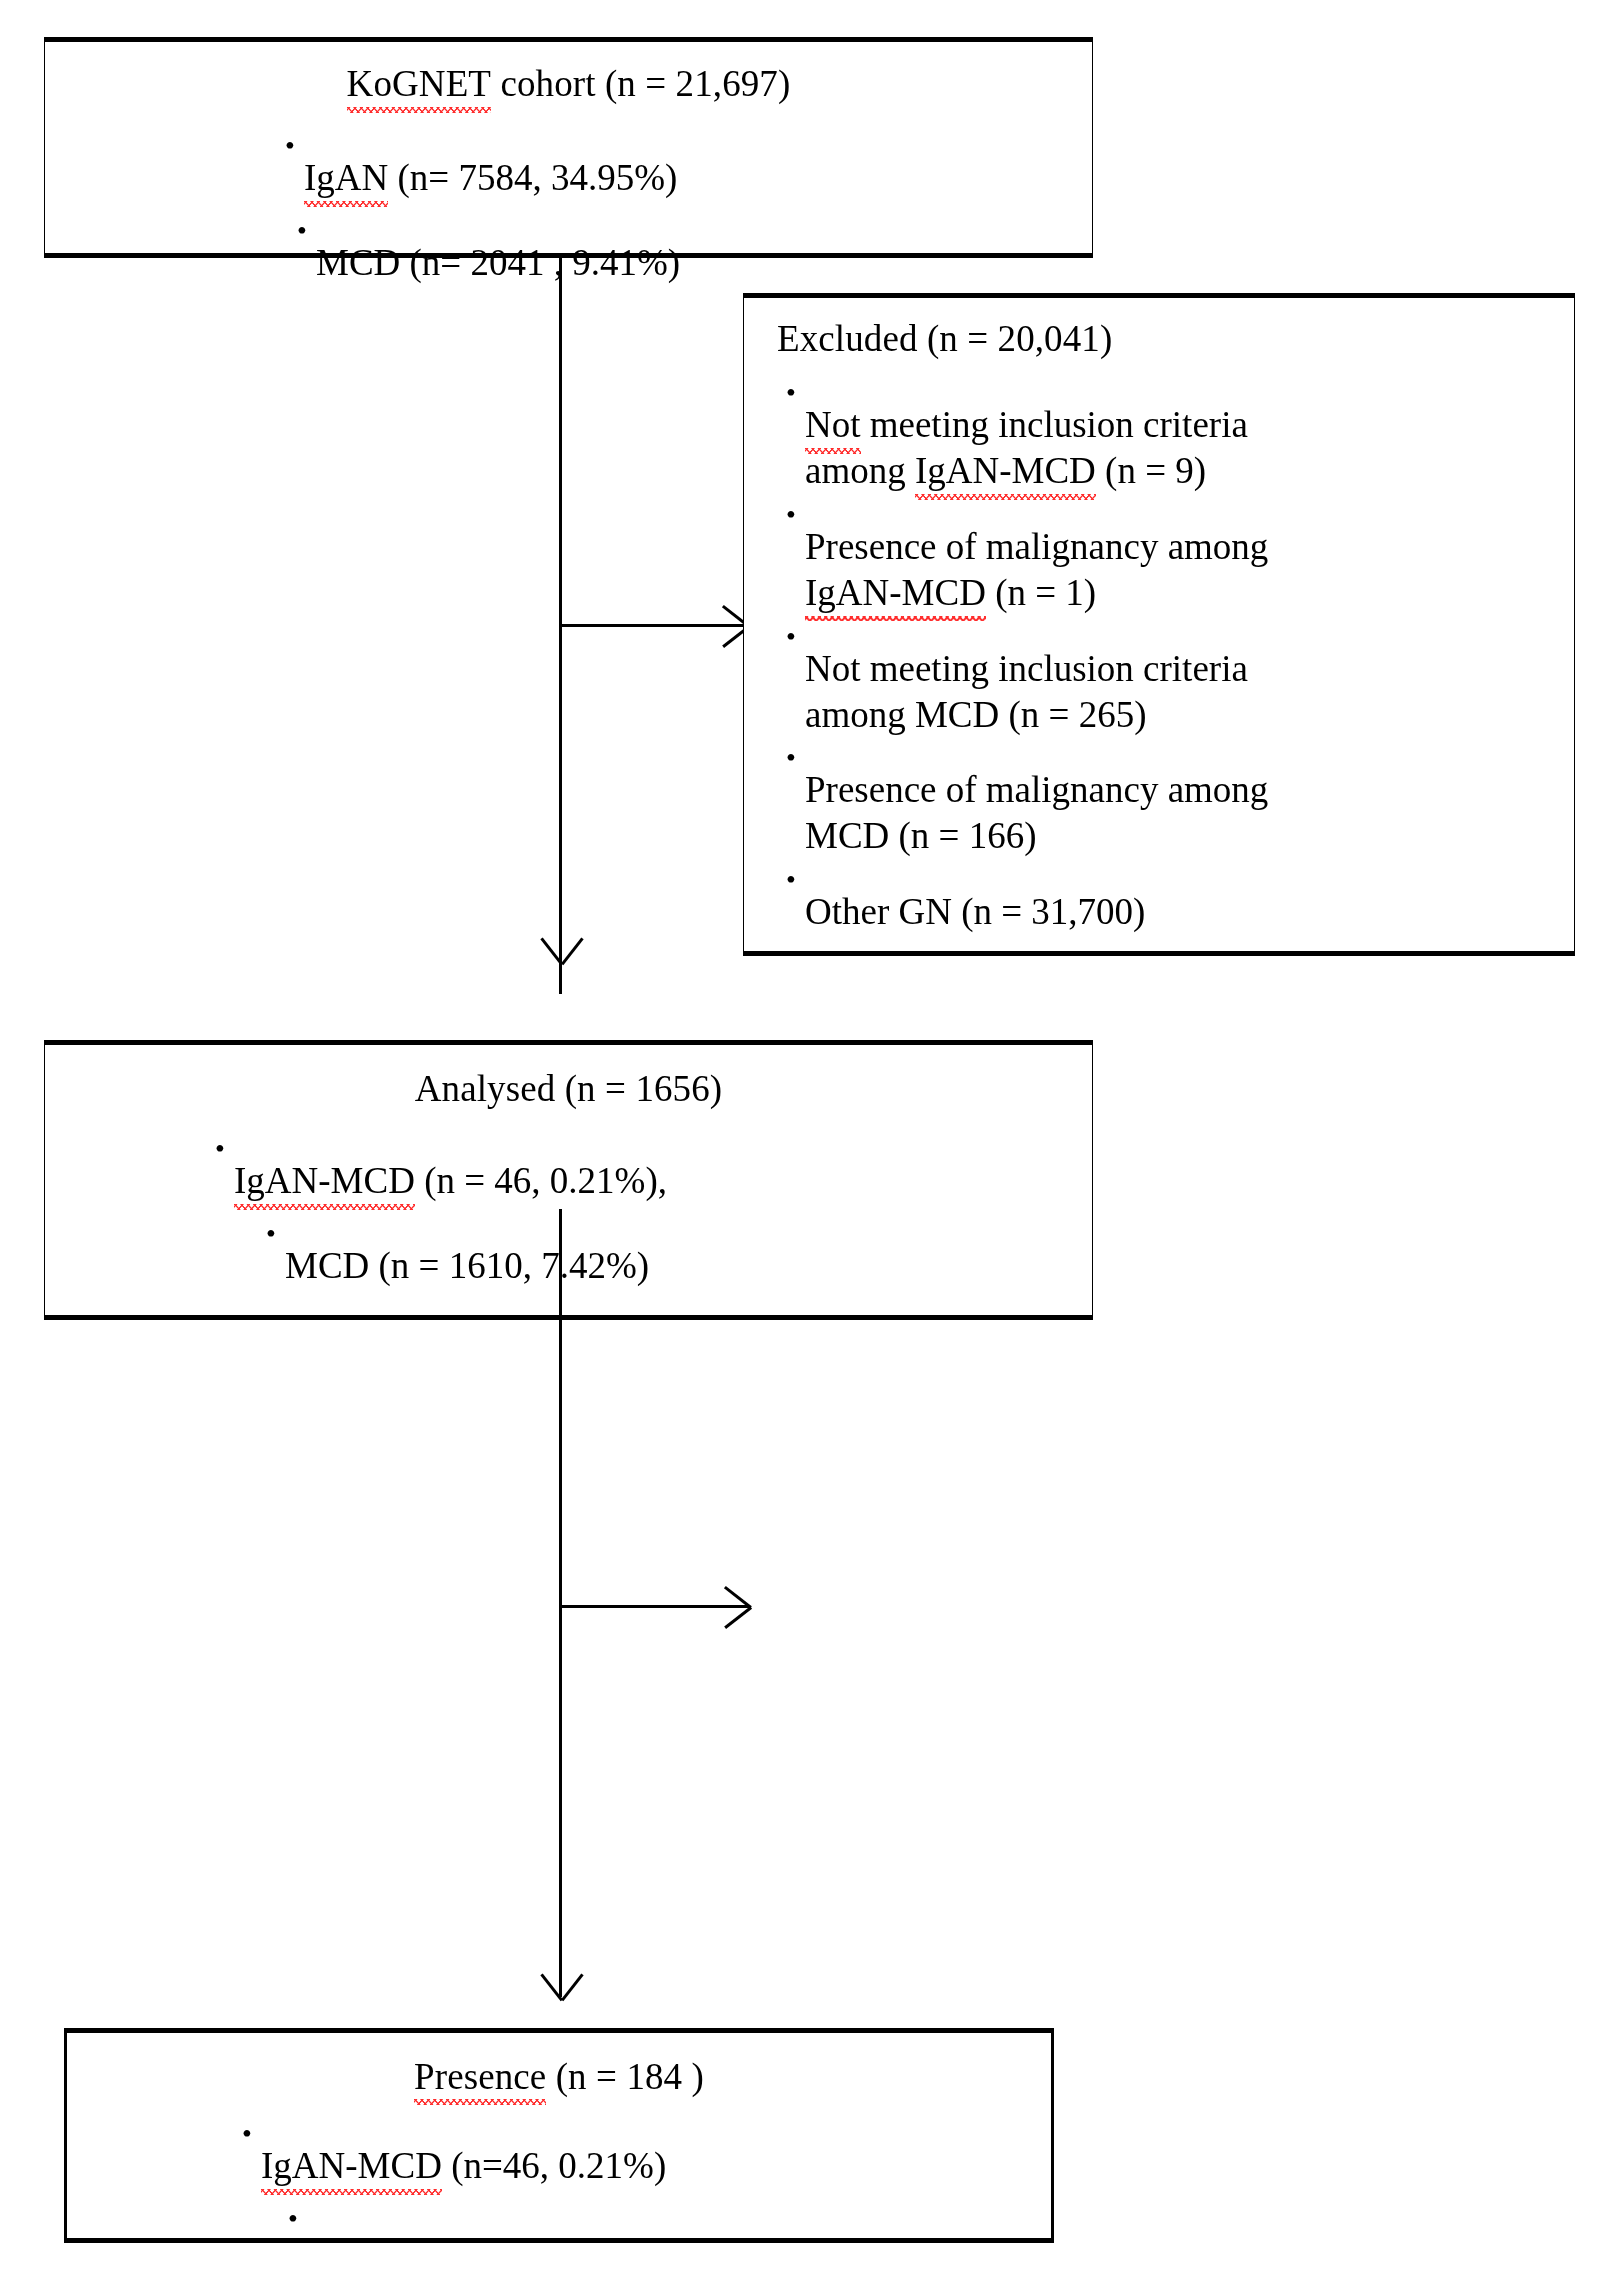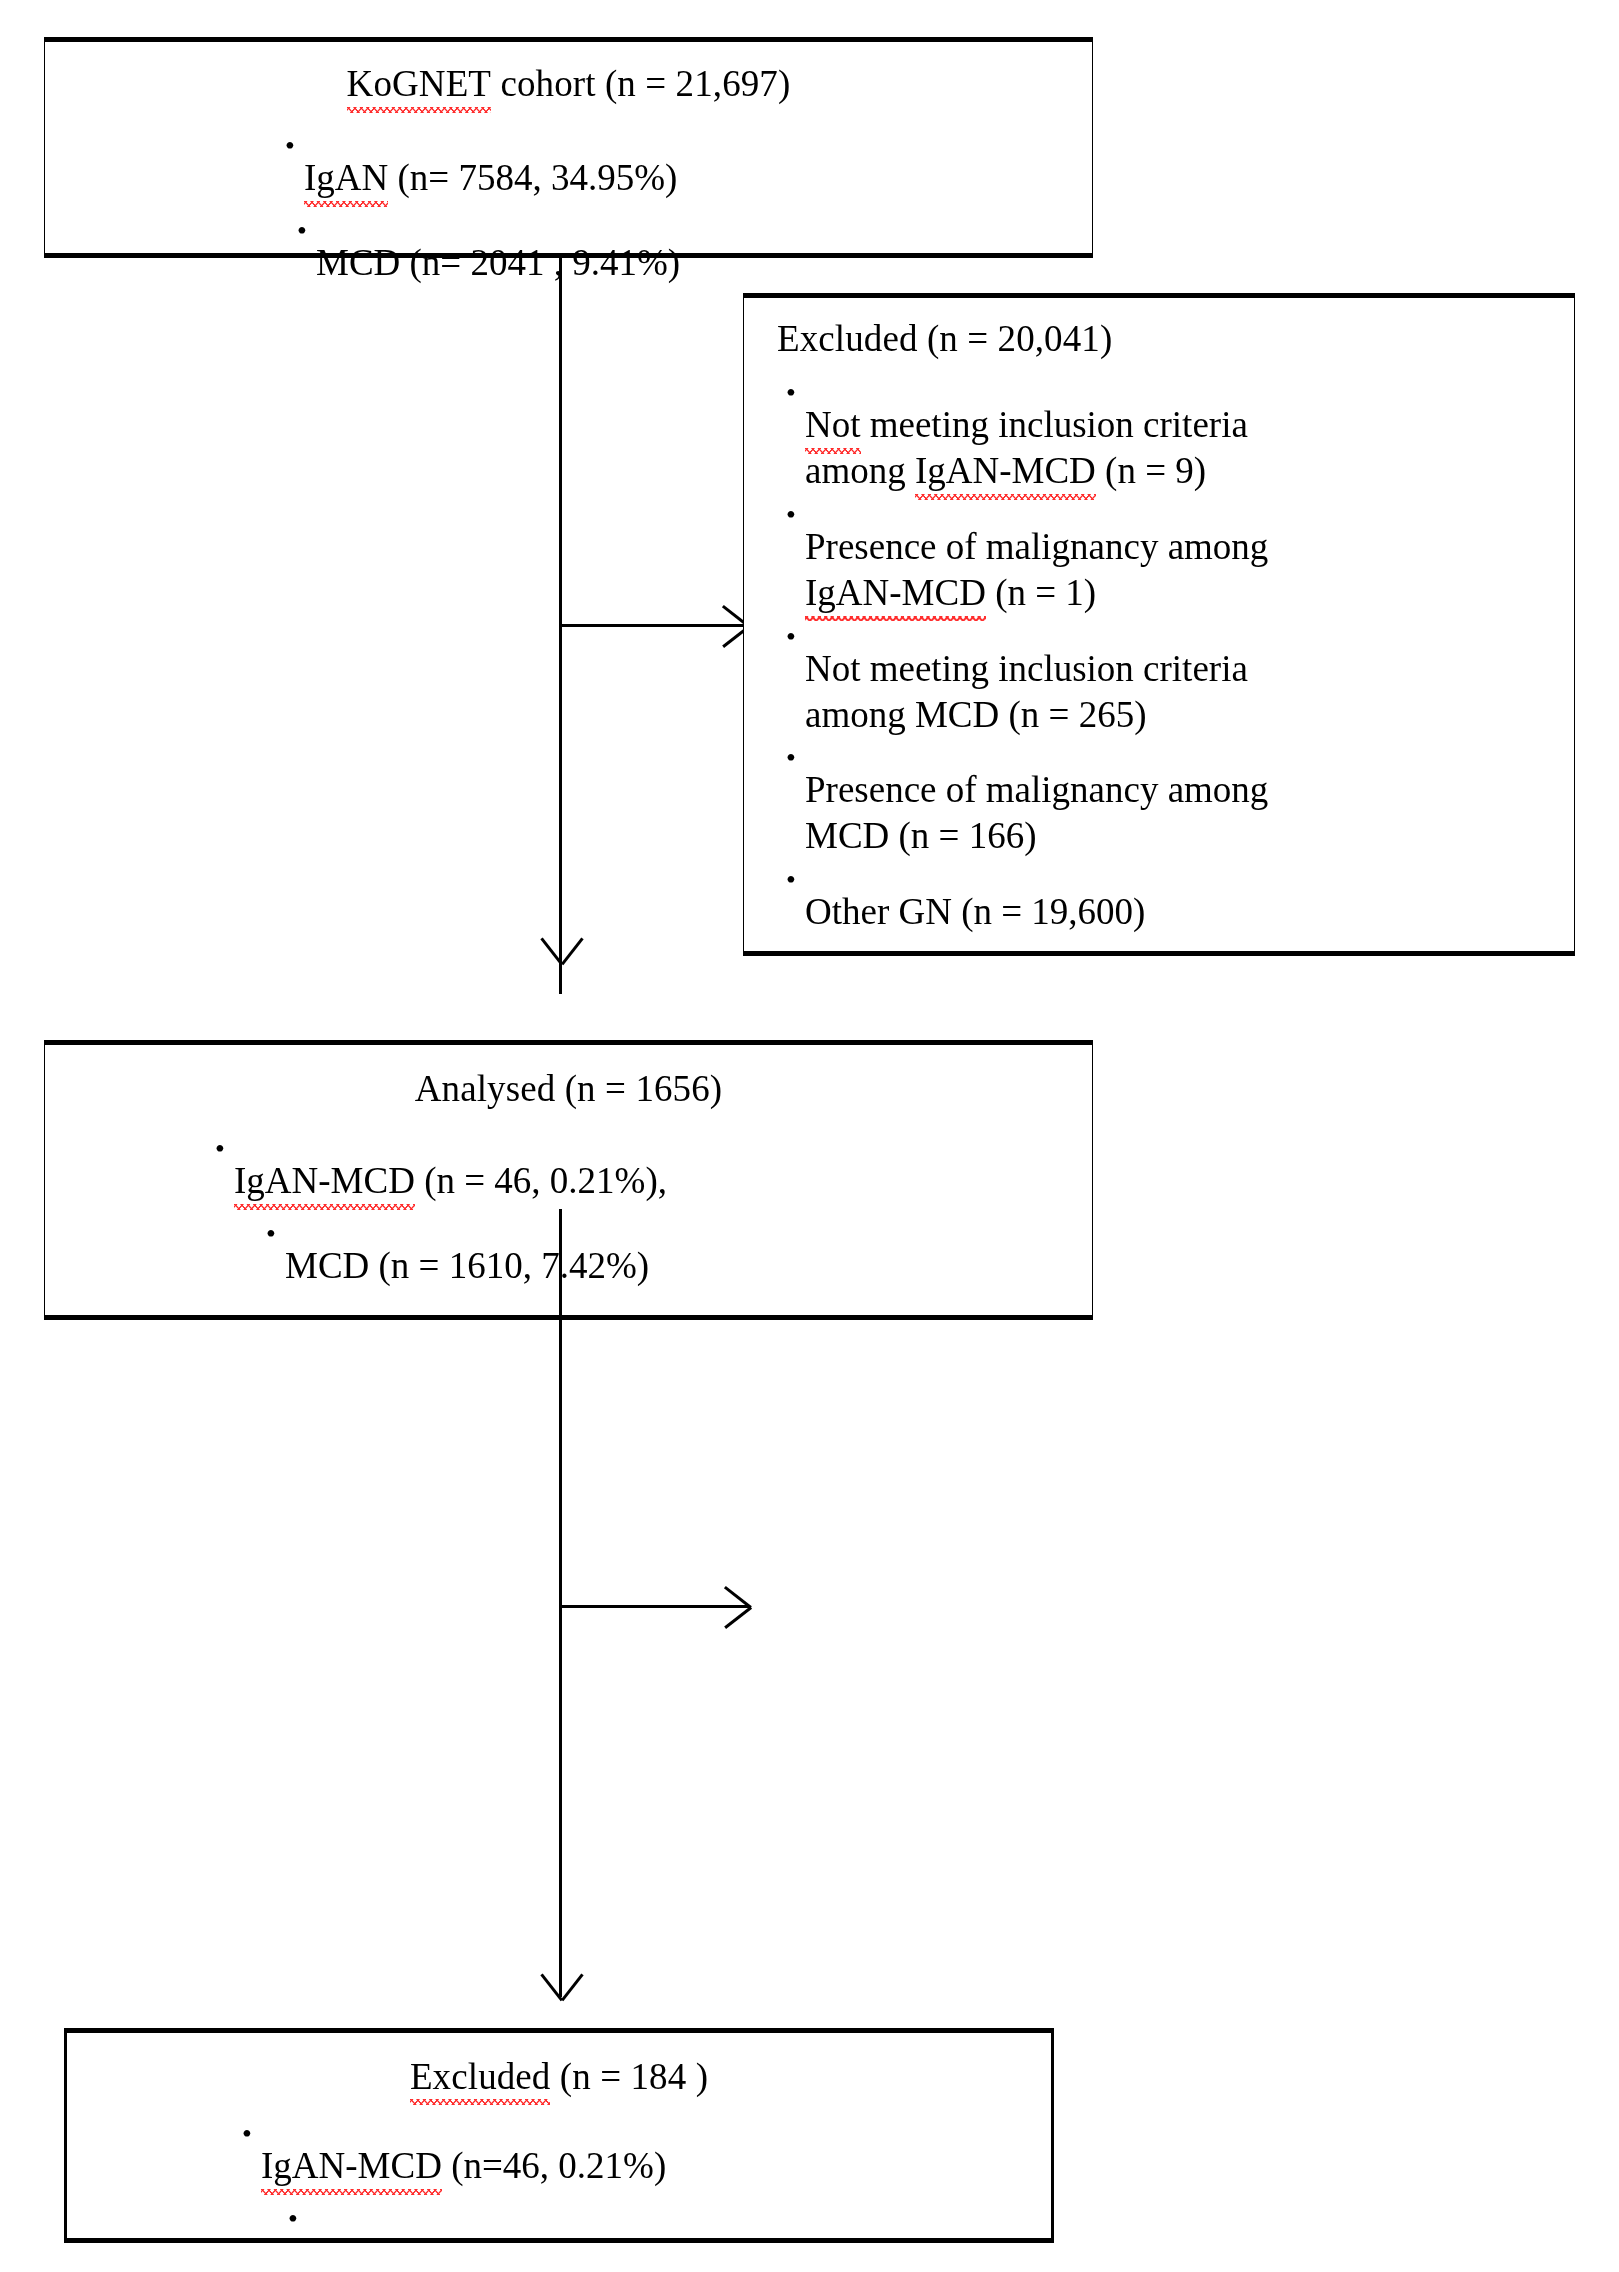--- a/index.html
+++ b/index.html
@@ -182,21 +182,21 @@
       <div class="bullet-row">
         <span class="bullet-dot">•</span>
         <span class="bullet-text">
           <span>Presence of malignancy among</span><br>
           <span>MCD (n = 166)</span>
         </span>
       </div>
 
       <div class="bullet-row">
         <span class="bullet-dot">•</span>
-        <span class="bullet-text">Other GN (n = 19,600)</span>
+        <span class="bullet-text">Other GN (n = 31,700)</span>
       </div>
     </div>
   </div>
 
   <div class="box heavy-tb" style="left:44px; top:1040px; width:1049px; height:280px;">
     <div class="box-inner" style="top:20.6px;">
       <div class="tline center">Analysed (n = 1656)</div>
       <div style="height:16.7px;"></div>
       <div class="bullet-row" style="padding-left:161px;">
         <span class="bullet-dot">•</span>
@@ -215,21 +215,21 @@
   <div class="vline" style="left:559px; top:1209px; width:3.2px; height:788px;"></div>
   <div class="arrow-down" style="left:561px; top:1999px;"></div>
 
   <div class="hline" style="left:561px; top:1605px; width:188px; height:3.2px;"></div>
   <div class="arrow-right" style="left:750px; top:1606px;"></div>
 
 
   <div class="box heavy-tb heavy-lr" style="left:64px; top:2028px; width:990px; height:215px;">
     <div class="box-inner" style="top:20.6px;">
       <div class="tline center">
-        <span class="sq">Excluded</span><span> (n = 184 )</span>
+        <span class="sq">Presence</span><span> (n = 184 )</span>
       </div>
       <div style="height:14px;"></div>
       <div class="bullet-row" style="padding-left:166px;">
         <span class="bullet-dot">•</span>
         <span class="bullet-text">
           <span class="sq">IgAN-MCD</span><span> (n=46, 0.21%)</span>
         </span>
       </div>
       <div style="height:9px;"></div>
       <div class="bullet-row" style="padding-left:212px;">

